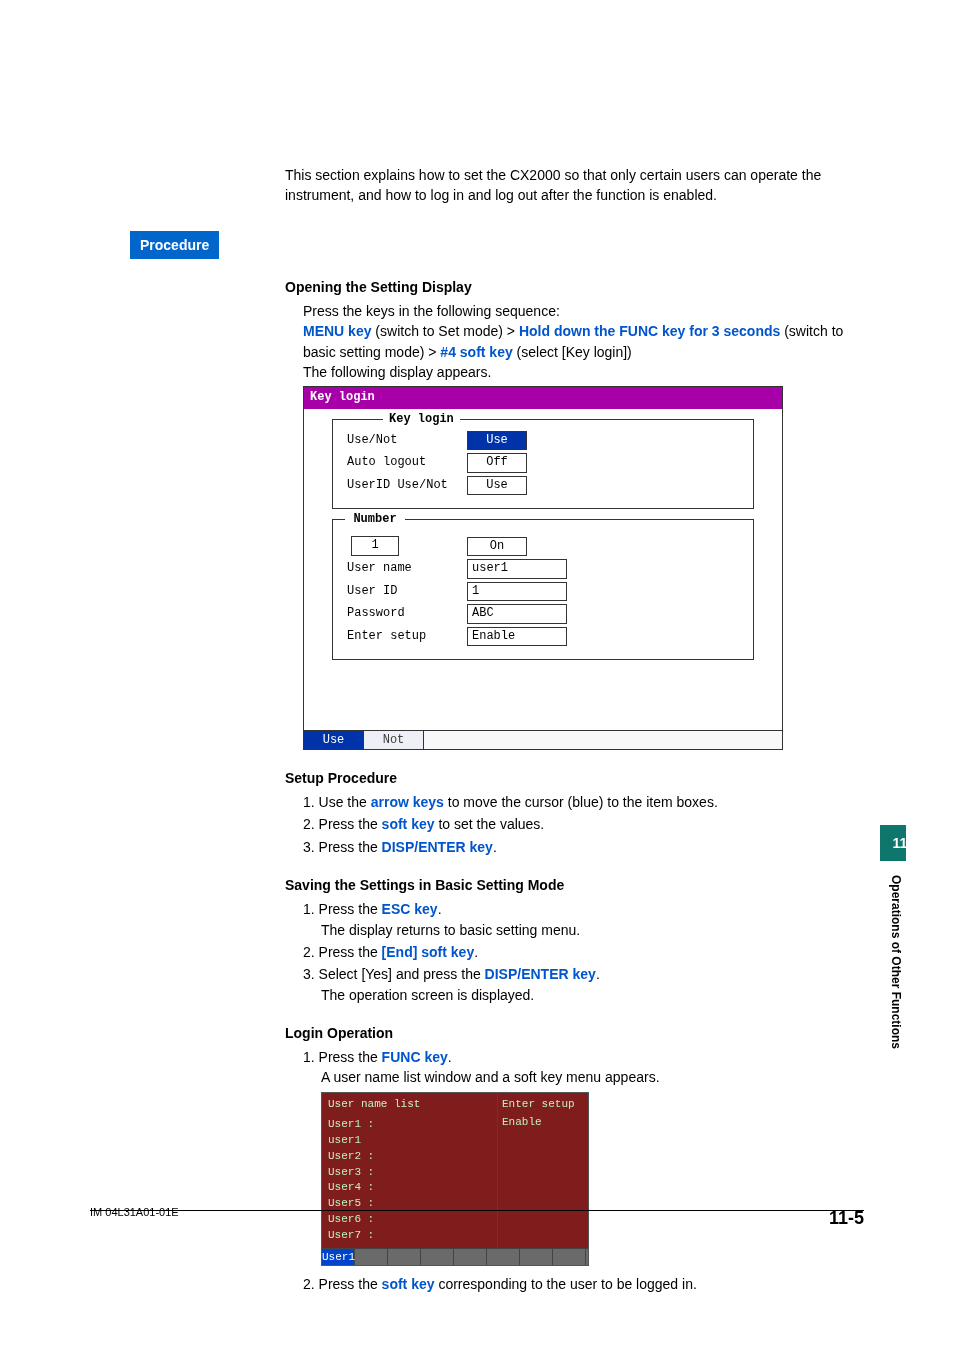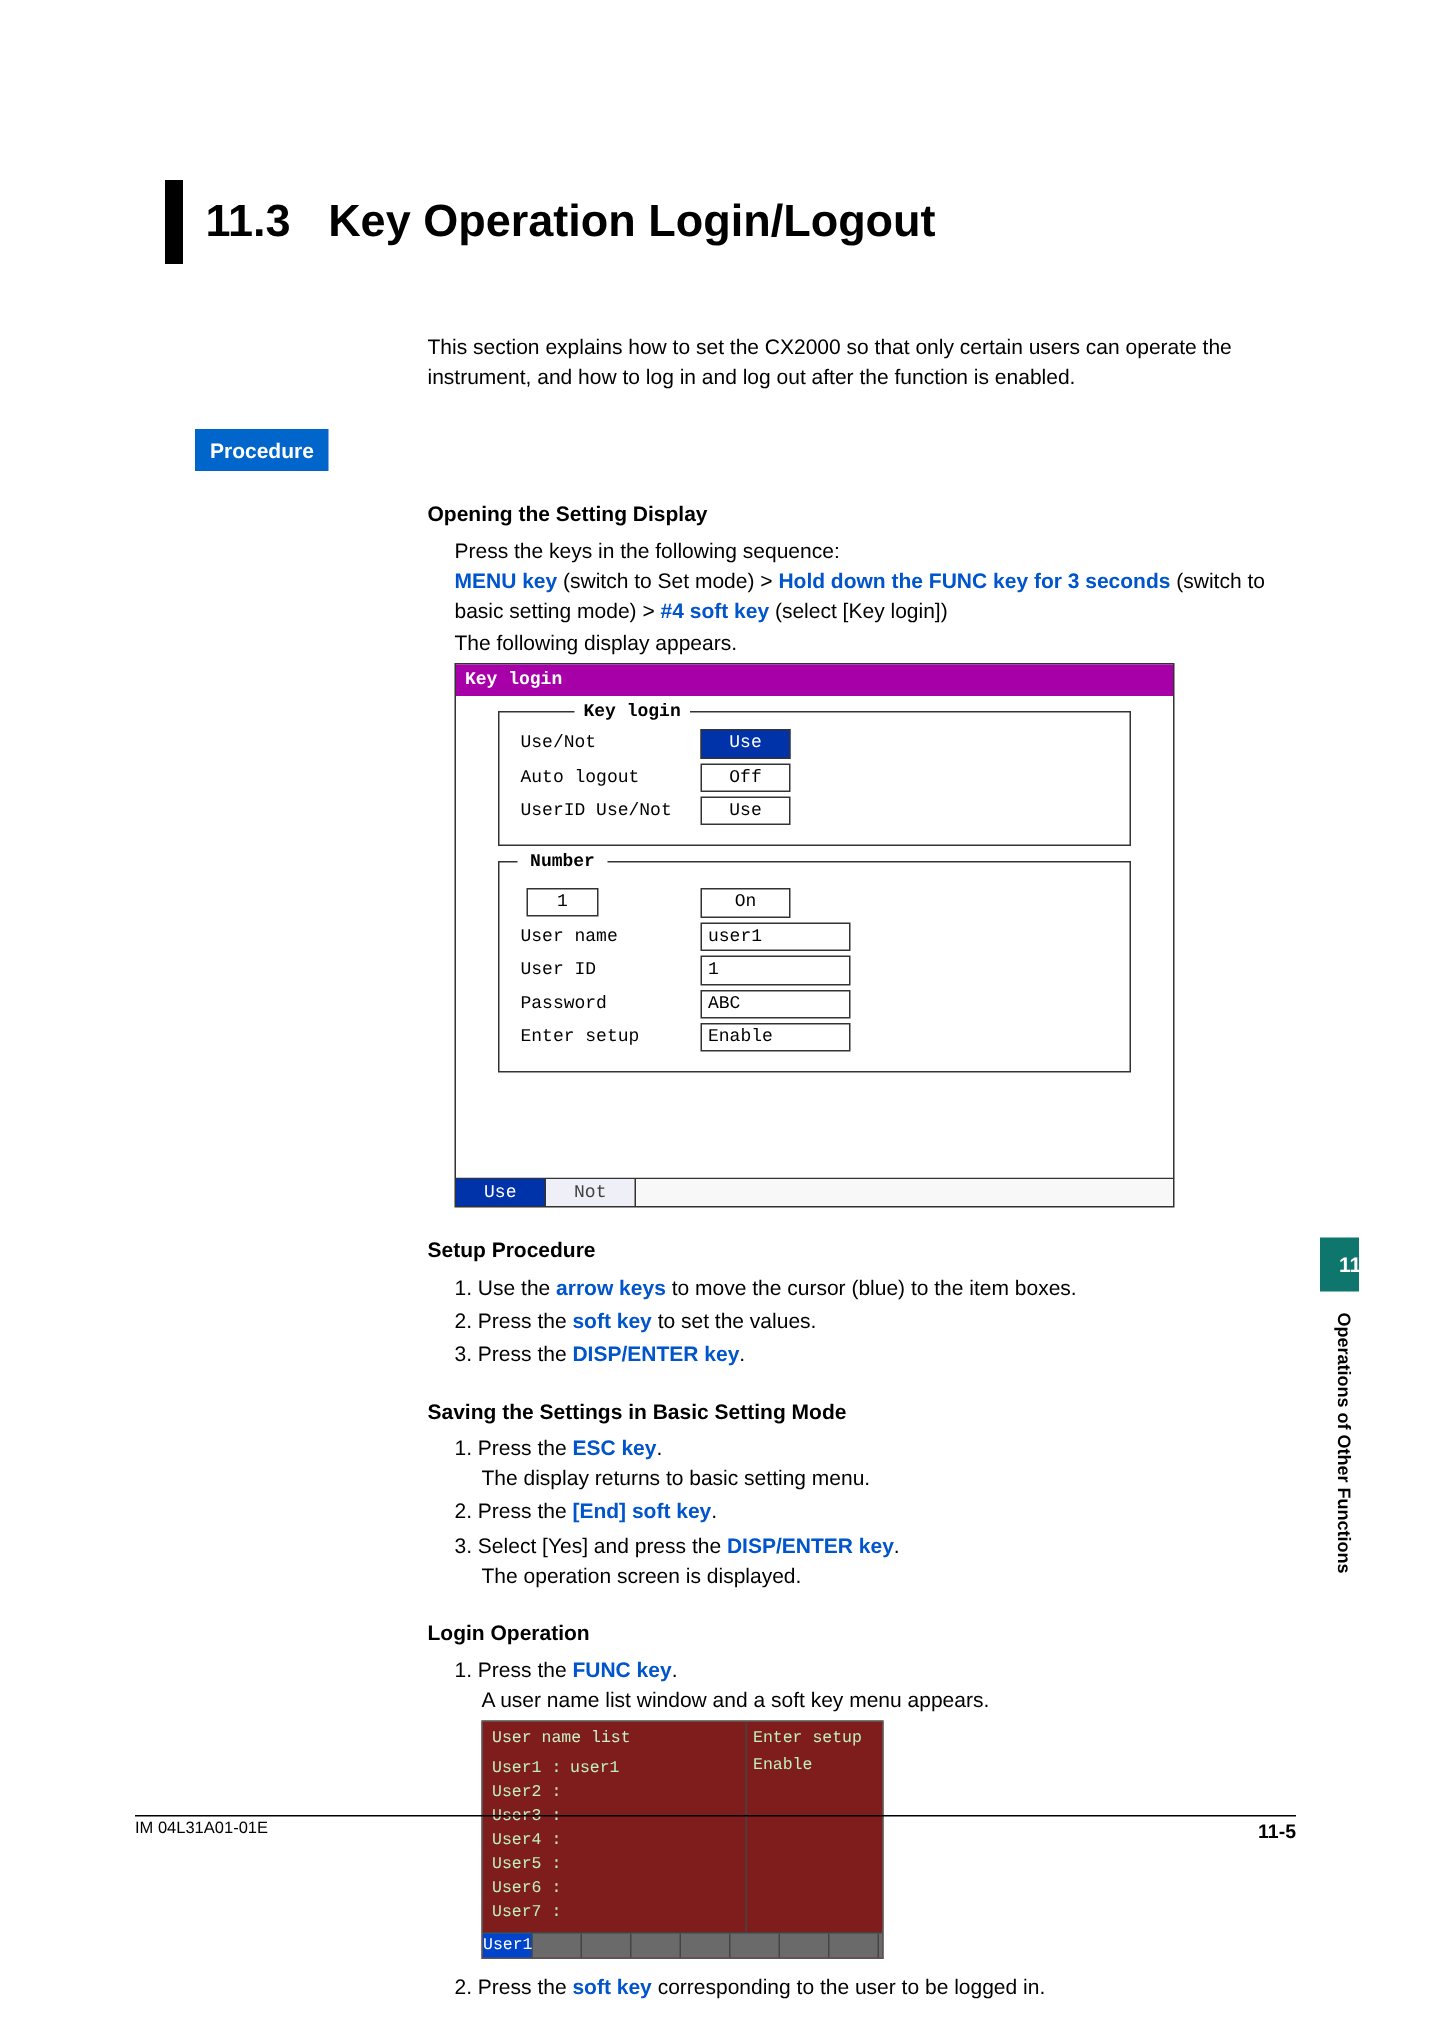--- a/index.html
+++ b/index.html
@@ -91,21 +91,21 @@
     border: 1px solid #555;
     background: #7f1d1d;
     color: #bfefc0;
     font-family: "Courier New", monospace;
     font-size: 11px;
     margin-top: 4px;
   }
   .s2-top { display: flex; }
   .s2-left { flex: 1; padding: 4px 6px; border-right: 1px solid #444; }
   .s2-left .hdr { color: #c8f0c8; margin-bottom: 4px; }
-  .s2-left .urow { display: flex; }
+  .s2-left .urow { display: flex; flex-direction: column; }
   .s2-left .urow .u { width: 52px; }
   .s2-right { width: 90px; padding: 4px 4px; font-size: 11px; }
   .s2-right .lbl2 { margin-bottom: 2px; }
   .s2-soft { display: flex; border-top: 1px solid #444; background: #6a6a6a; }
   .s2-soft .cell {
     width: 33px; height: 16px;
     border-right: 1px solid #444;
   }
   .s2-soft .cell.sel { background: #0044cc; color: #fff; font-size: 11px; text-align: center; line-height: 16px; }
 
@@ -142,35 +142,30 @@
     border-top: 1px solid #000;
   }
   .footer {
     position: absolute;
     left: 90px; right: 90px;
     bottom: 120px;
     display: flex;
     justify-content: space-between;
     font-size: 11px;
   }
-  .footer .pg { font-weight: bold; font-size: 13px; }
+  .footer .pg { font-weight: bold; font-size: 18px; }
 </style>
 </head>
 <body>
 
 
 
 
 <div class="title-block">
   <div class="title-bar"></div>
-  <div class="title-text">
-    <span>11.3</span>
-    &nbsp;
-    <span>Key Operation Login/Logout</span>
-  </div>
 </div>
 
 
 <div class="intro">This section explains how to set the CX2000 so that only certain users can operate the instrument, and how to log in and log out after the function is enabled.</div>
 
 
 <div class="procedure-label">Procedure</div>
 
 <div class="content">
 

